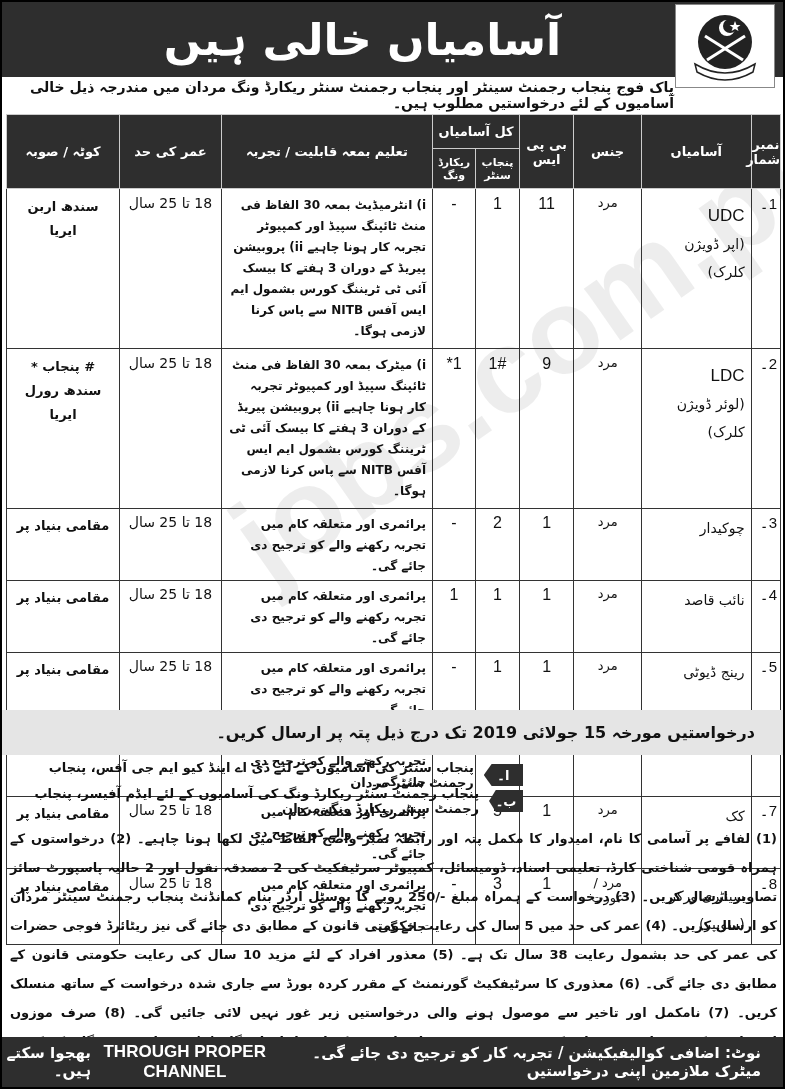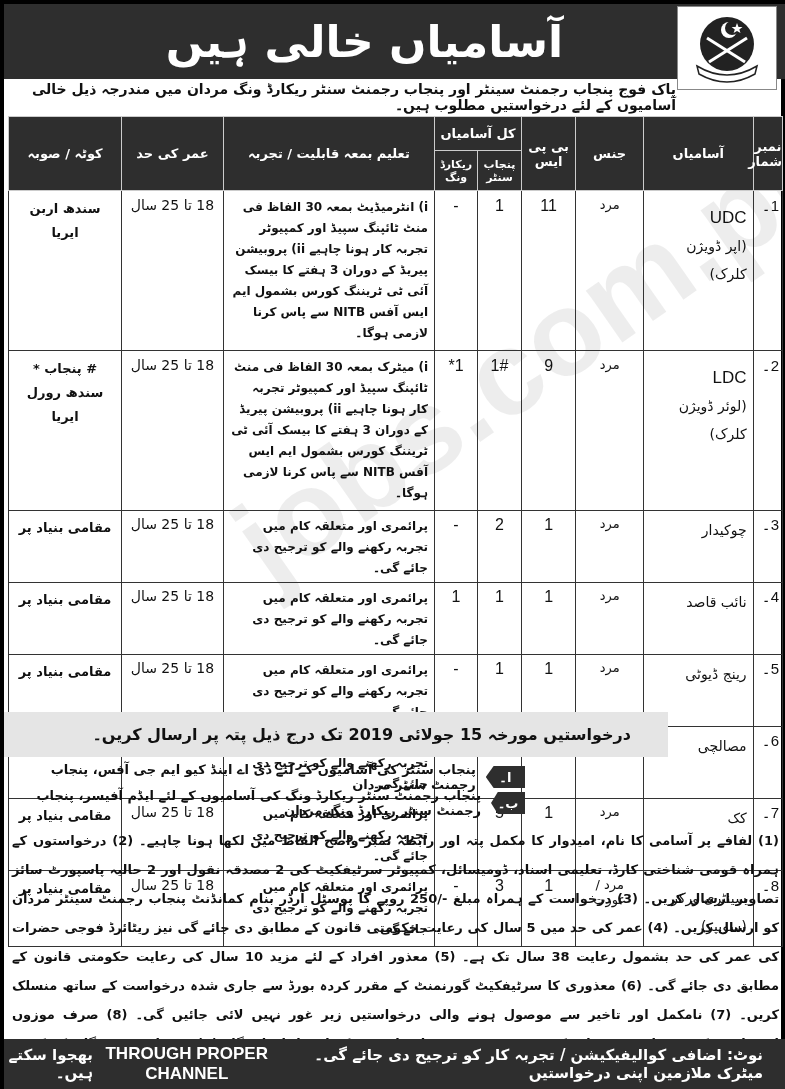--- a/index.html
+++ b/index.html
@@ -1,20 +1,20 @@
 <!DOCTYPE html>
 <html><head>
 <meta charset="utf-8">
 <style>
   * { box-sizing: border-box; margin: 0; padding: 0; }
   body {
     width: 785px; height: 1089px; background: #fff; overflow: hidden;
     font-family: "DejaVu Sans", sans-serif; color: #111;
   }
-  .page { position: relative; width: 785px; height: 1089px; border: 4px solid #000000; background:#fff; }
+  .page { position: relative; width: 785px; height: 1089px; border: 2px solid #000000; background:#fff; }
 
   
   .header {
     position: absolute; left: 0; top: 0; width: 781px; height: 75px;
     background: #2e2e2e; display: flex; align-items: center; justify-content: center;
   }
   .header-title {
     color: #fff; font-size: 44px; font-weight: bold; direction: rtl;
     font-family: "DejaVu Sans", sans-serif; letter-spacing: 1px;
     margin-right: 60px;
@@ -55,23 +55,23 @@
   td.val { font-family: "Liberation Sans", sans-serif; font-size: 16px; }
   td.edu { text-align: right; font-size: 12px; line-height: 21px; font-weight: bold; }
   td.age { font-size: 14px; }
   td.quota { font-size: 13px; font-weight: bold; line-height: 24px; margin-top: 48px; }
   .row-tall td { height: 126px; }
   .row-short td { height: 30px; padding-top: 5px; padding-bottom: 3px; }
   .row-last td { height: 68px; }
 
   
   .deadline {
-    position: absolute; left: 0; top: 708px; width: 664px; height: 45px;
+    position: absolute; left: 0; top: 708px; width: 781px; height: 45px;
     background: #e5e5e5; direction: rtl; font-size: 16px; font-weight: bold;
-    padding-right: 37px; display: flex; align-items: center;
+    padding-right: 28px; display: flex; align-items: center;
   }
   .addr {
     position: absolute; left: 0; width: 781px; direction: rtl;
     display: flex; align-items: center; height: 26px; font-size: 13px; font-weight: bold;
   }
   .addr-tag {
     background: #2e2e2e; color: #fff; width: 46px; height: 22px; margin-right: 260px;
     margin-left: 10px; display:flex; align-items:center; justify-content:center;
     clip-path: polygon(0 50%, 20% 0, 100% 0, 100% 100%, 20% 100%);
     font-size: 13px;

